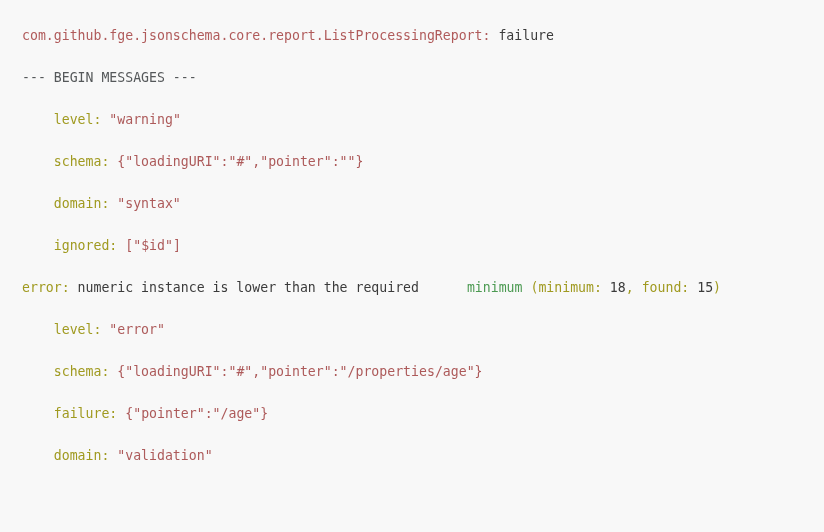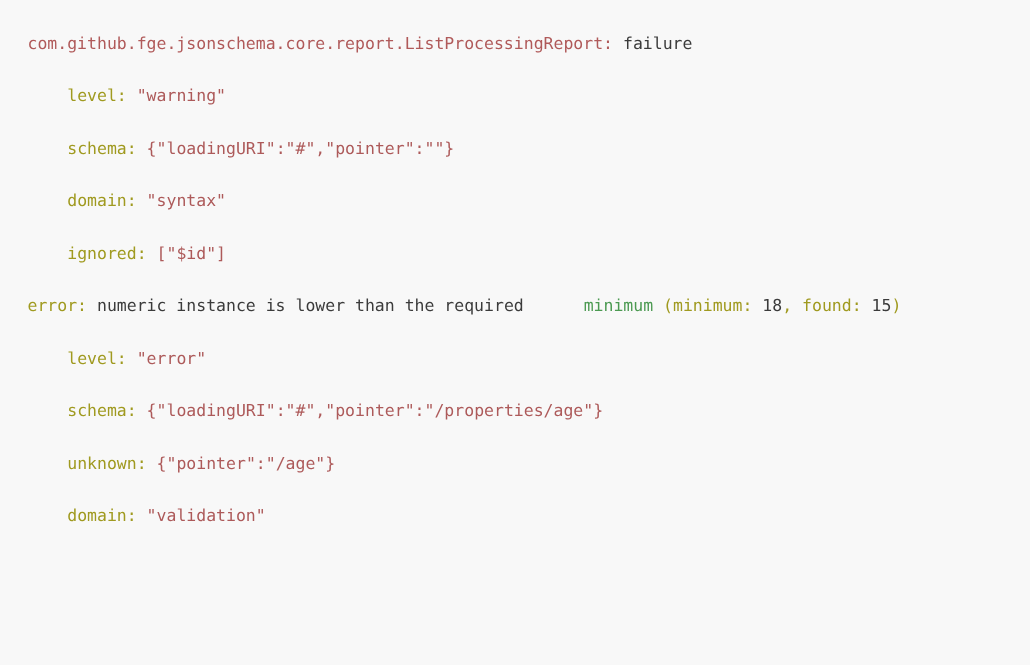--- a/index.html
+++ b/index.html
@@ -35,28 +35,29 @@
   .tok-class   { color: #b05a5a; }
   .tok-key     { color: #a09a20; }
   .tok-string  { color: #ad5a5a; }
   .tok-green   { color: #4c9a52; padding-left: 40px; }
   .tok-dim     { color: #55585a; }
 </style>
 </head>
 <body style="background: rgb(248, 248, 248);">
 
 <pre id="console-output" style="background: rgb(248, 248, 248);"><span class="line"><span class="tok-class">com.github.fge.jsonschema.core.report.ListProcessingReport:</span><span class="tok-plain"> failure</span></span>
+<span class="line"><span class="tok-dim">--- BEGIN MESSAGES ---</span></span>
 <span class="line"><span class="tok-plain">    </span><span class="tok-key">level:</span><span class="tok-plain"> </span><span class="tok-string">"warning"</span></span>
 <span class="line"><span class="tok-plain">    </span><span class="tok-key">schema:</span><span class="tok-plain"> </span><span class="tok-string">{"loadingURI":"#","pointer":""}</span></span>
 <span class="line"><span class="tok-plain">    </span><span class="tok-key">domain:</span><span class="tok-plain"> </span><span class="tok-string">"syntax"</span></span>
 <span class="line"><span class="tok-plain">    </span><span class="tok-key">ignored:</span><span class="tok-plain"> </span><span class="tok-string">["$id"]</span></span>
 <span class="line"><span class="tok-key">error:</span><span class="tok-plain"> numeric instance is lower than the required </span><span class="tok-green">minimum</span><span class="tok-key"> (</span><span class="tok-key">minimum:</span><span class="tok-plain"> 18</span><span class="tok-key">,</span><span class="tok-key"> found:</span><span class="tok-plain"> 15</span><span class="tok-key">)</span></span>
 <span class="line"><span class="tok-plain">    </span><span class="tok-key">level:</span><span class="tok-plain"> </span><span class="tok-string">"error"</span></span>
 <span class="line"><span class="tok-plain">    </span><span class="tok-key">schema:</span><span class="tok-plain"> </span><span class="tok-string">{"loadingURI":"#","pointer":"/properties/age"}</span></span>
-<span class="line"><span class="tok-plain">    </span><span class="tok-key">unknown:</span><span class="tok-plain"> </span><span class="tok-string">{"pointer":"/age"}</span></span>
+<span class="line"><span class="tok-plain">    </span><span class="tok-key">failure:</span><span class="tok-plain"> </span><span class="tok-string">{"pointer":"/age"}</span></span>
 <span class="line"><span class="tok-plain">    </span><span class="tok-key">domain:</span><span class="tok-plain"> </span><span class="tok-string">"validation"</span></span>
 <span class="line"></span>
 
 
 
 
 
 
 
 

